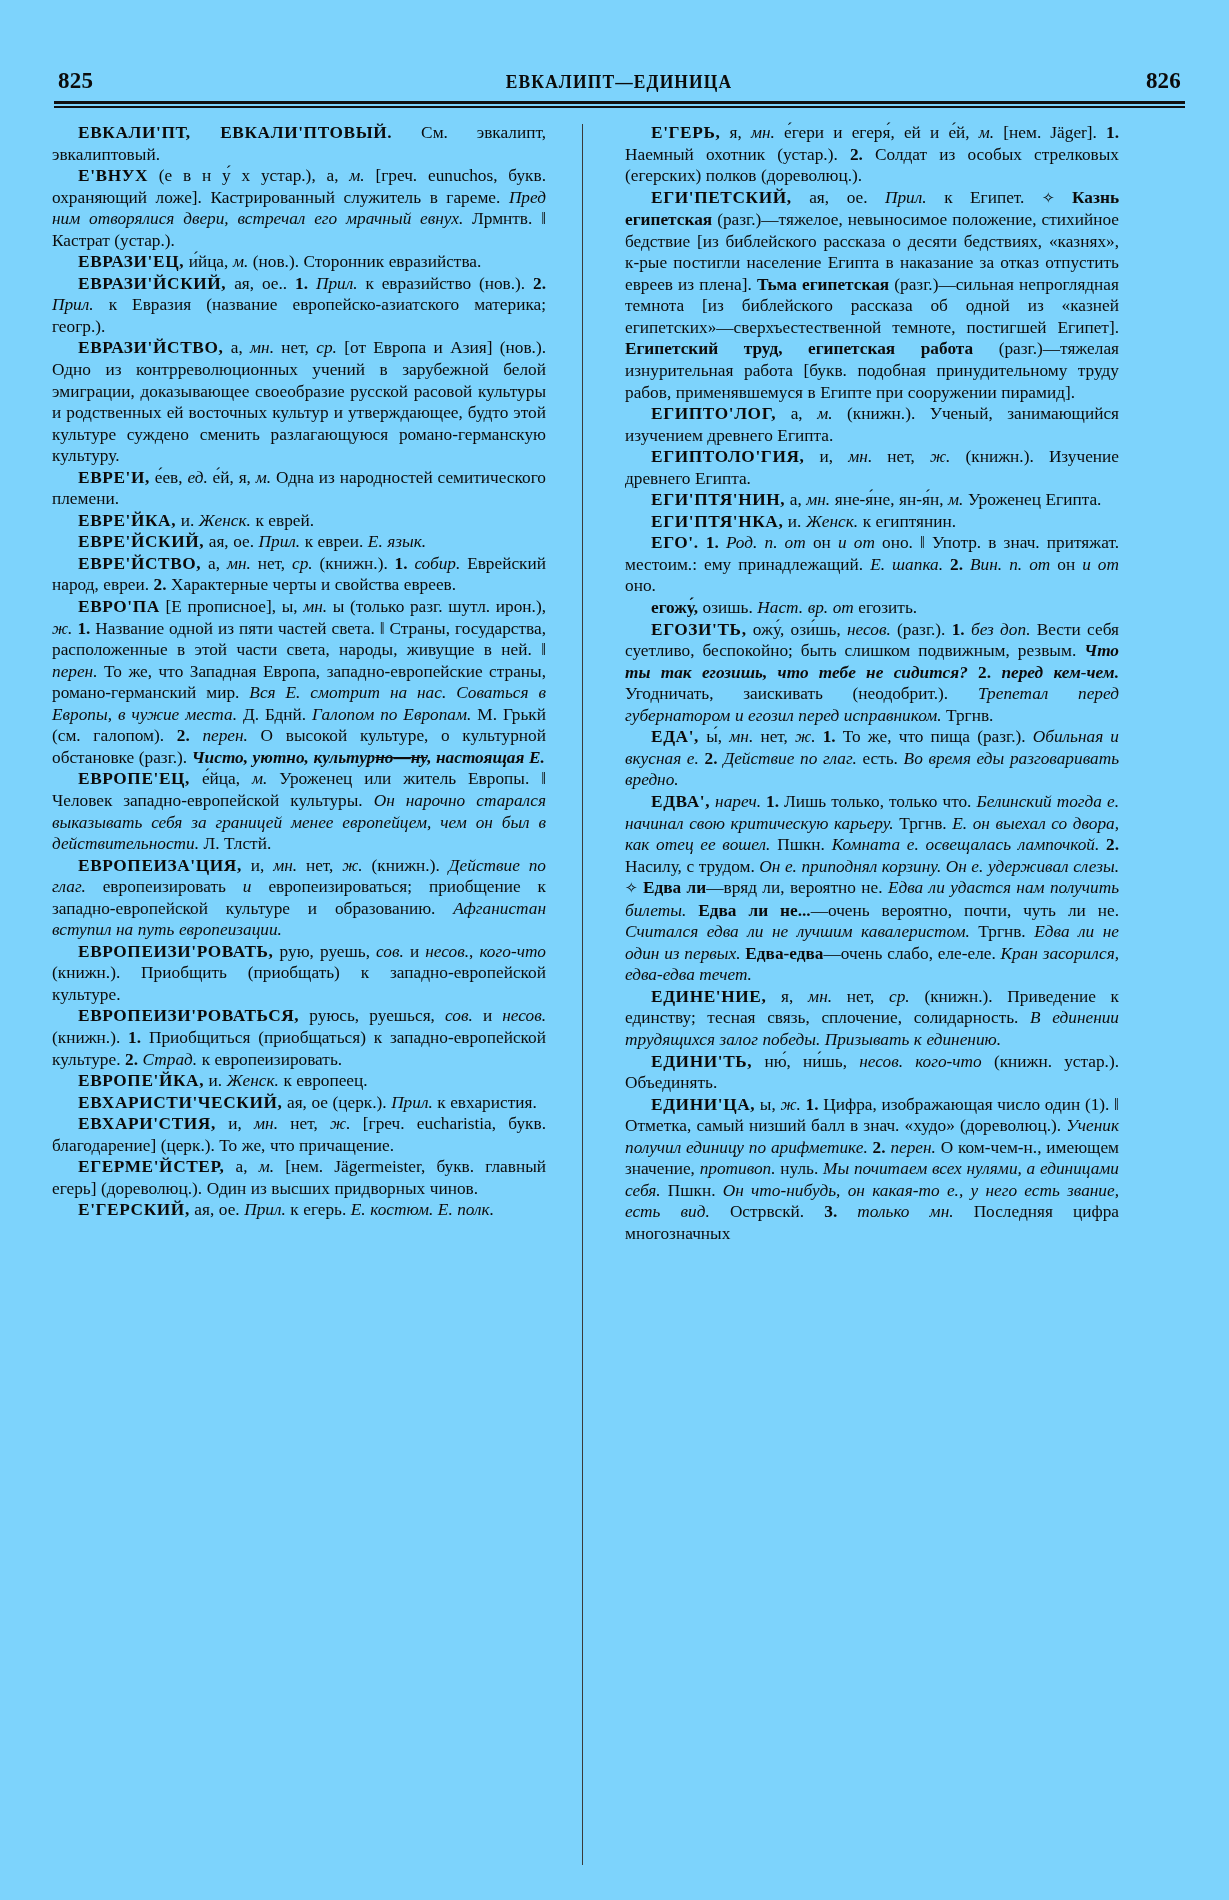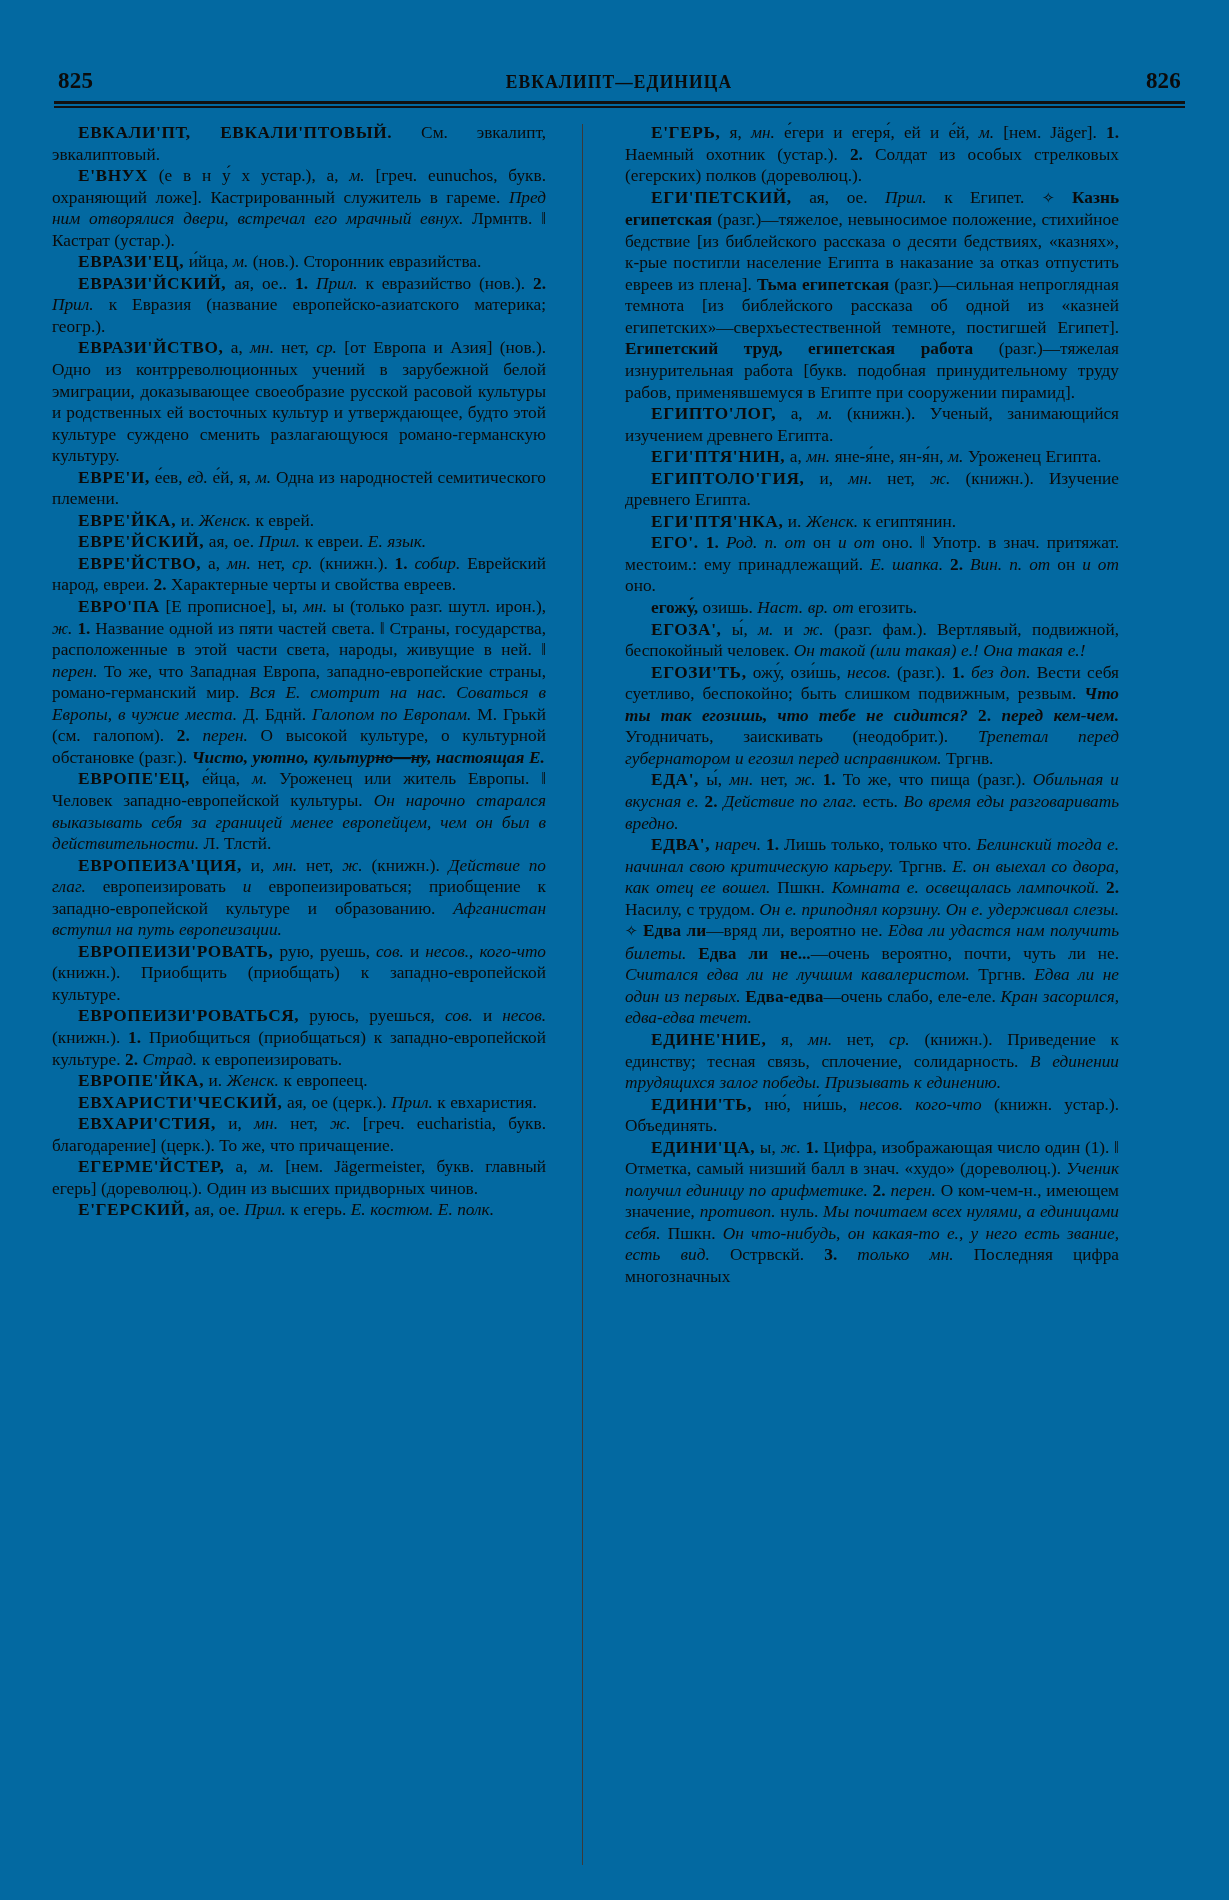--- a/index.html
+++ b/index.html
@@ -11,21 +11,21 @@
     width: 1229px;
     height: 1900px;
     font-family: "Liberation Serif", "DejaVu Serif", serif;
     color: #0b0b0b;
     -webkit-font-smoothing: antialiased;
   }
   .page {
     position: relative;
     width: 1229px;
     height: 1900px;
-    background: #0369a1;
+    background: #7dd3fc;
     box-sizing: border-box;
     padding: 68px 42px 20px 52px;
   }
   
   .runhead {
     display: flex;
     align-items: baseline;
     justify-content: space-between;
     font-weight: bold;
     font-size: 21px;
@@ -148,31 +148,30 @@
     <div class="gutter"></div>
 
     <div class="col right">
 
       <p class="ent"><span class="hw">Е'ГЕРЬ,</span><span> я, <i>мн.</i> е́гери и егеря́, ей и е́й, <i>м.</i> [нем. Jäger]. <b>1.</b> Наемный охотник (устар.). <b>2.</b> Солдат из особых стрелковых (егерских) полков (дореволюц.).</span></p>
 
       <p class="ent"><span class="hw">ЕГИ'ПЕТСКИЙ,</span><span> ая, ое. <i>Прил.</i> к Египет. <span class="rhomb">✧</span> <b>Казнь египетская</b> (разг.)—тяжелое, невыно­симое положение, стихийное бедствие [из библейского рассказа о десяти бедствиях, «казнях», к-рые постигли население Египта в наказание за отказ отпустить евреев из пле­на]. <b>Тьма египетская</b> (разг.)—сильная не­проглядная темнота [из библейского рассказа об одной из «казней египетских»—сверхъесте­ственной темноте, постигшей Египет]. <b>Египет­ский труд, египетская работа</b> (разг.)—тяже­лая изнурительная работа [букв. подобная принудительному труду рабов, применявше­муся в Египте при сооружении пирамид].</span></p>
 
       <p class="ent"><span class="hw">ЕГИПТО'ЛОГ,</span><span> а, <i>м.</i> (книжн.). Ученый, за­нимающийся изучением древнего Египта.</span></p>
 
+      <p class="ent"><span class="hw">ЕГИПТОЛО'ГИЯ,</span><span> и, <i>мн.</i> нет, <i>ж.</i> (книжн.). Изучение древнего Египта.</span></p>
+
       <p class="ent"><span class="hw">ЕГИ'ПТЯ'НИН,</span><span> а, <i>мн.</i> яне-я́не, ян-я́н, <i>м.</i> Уроженец Египта.</span></p>
-
-      <p class="ent"><span class="hw">ЕГИПТОЛО'ГИЯ,</span><span> и, <i>мн.</i> нет, <i>ж.</i> (книжн.). Изучение древнего Египта.</span></p>
 
       <p class="ent"><span class="hw">ЕГИ'ПТЯ'НКА,</span><span> и. <i>Женск.</i> к египтянин.</span></p>
 
       <p class="ent"><span class="hw">ЕГО'.</span><span> <b>1.</b> <i>Род. п. от</i> он <i>и от</i> оно. ‖ Употр. в знач. притяжат. местоим.: ему принадлежа­щий. <i>Е. шапка.</i> <b>2.</b> <i>Вин. п. от</i> он <i>и от</i> оно.</span></p>
 
       <p class="ent"><span class="hw-sm">егожу́,</span><span> озишь. <i>Наст. вр. от</i> егозить.</span></p>
 
-      <p class="ent"><span class="hw">ЕГОЗА',</span><span> ы́, <i>м.</i> и <i>ж.</i> (разг. фам.). Вертлявый, подвижной, беспокойный человек. <i>Он такой (или такая) е.! Она такая е.!</i></span></p>
 
       <p class="ent"><span class="hw">ЕГОЗИ'ТЬ,</span><span> ожу́, ози́шь, <i>несов.</i> (разг.). <b>1.</b> <i>без доп.</i> Вести себя суетливо, беспокойно; быть слишком подвижным, резвым. <span class="bi">Что ты так егозишь, что тебе не сидится?</span> <b>2.</b> <span class="bi">перед кем-чем.</span> Угодничать, заискивать (неодобрит.). <i>Трепетал перед губернатором и егозил перед исправником.</i> Тргнв.</span></p>
 
       <p class="ent"><span class="hw">ЕДА',</span><span> ы́, <i>мн.</i> нет, <i>ж.</i> <b>1.</b> То же, что пища (разг.). <i>Обильная и вкусная е.</i> <b>2.</b> <i>Действие по глаг.</i> есть. <i>Во время еды разговаривать вредно.</i></span></p>
 
 
       <p class="ent"><span class="hw">ЕДВА',</span><span> <i>нареч.</i> <b>1.</b> Лишь только, только что. <i>Белинский тогда е. начинал свою критиче­скую карьеру.</i> Тргнв. <i>Е. он выехал со двора, как отец ее вошел.</i> Пшкн. <i>Комната е. освещалась лампочкой.</i> <b>2.</b> Насилу, с трудом. <i>Он е. припод­нял корзину. Он е. удерживал слезы.</i> <span class="rhomb">✧</span> <b>Едва ли</b>—вряд ли, вероятно не. <i>Едва ли удастся нам получить билеты.</i> <b>Едва ли не...</b>—очень веро­ятно, почти, чуть ли не. <i>Считался едва ли не лучшим кавалеристом.</i> Тргнв. <i>Едва ли не один из первых.</i> <b>Едва-едва</b>—очень слабо, еле-еле. <i>Кран засорился, едва-едва течет.</i></span></p>
 
 
       <p class="ent"><span class="hw">ЕДИНЕ'НИЕ,</span><span> я, <i>мн.</i> нет, <i>ср.</i> (книжн.). Приведение к единству; тесная связь, спло­чение, солидарность. <i>В единении трудящихся залог победы. Призывать к единению.</i></span></p>

